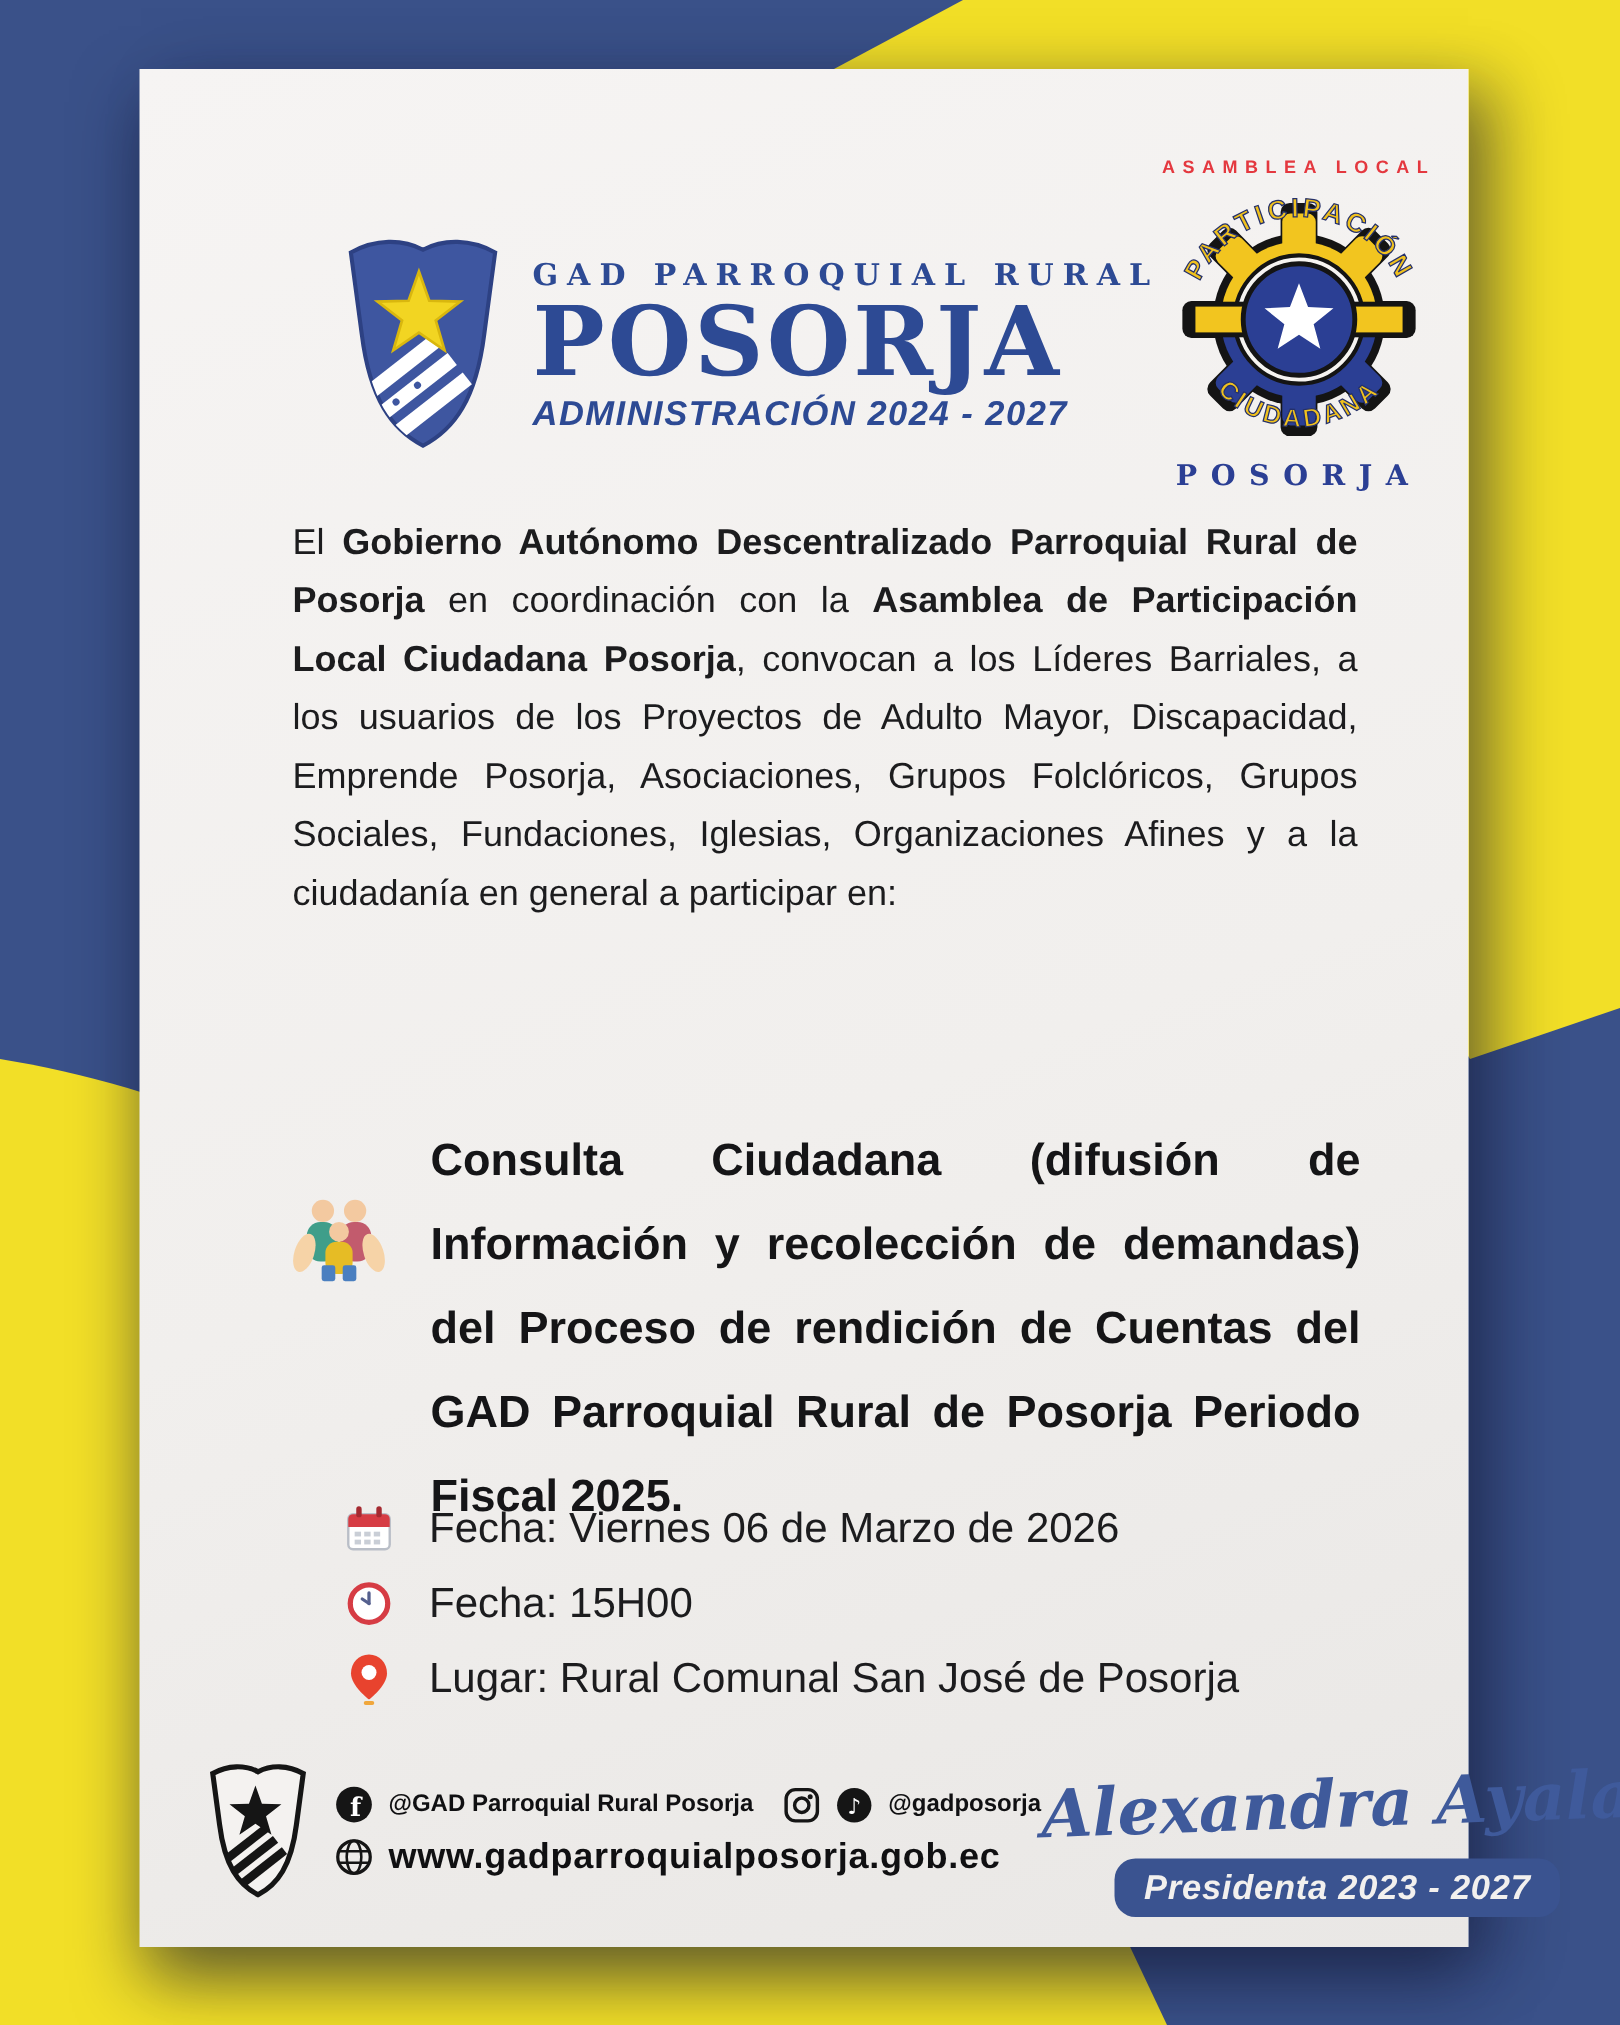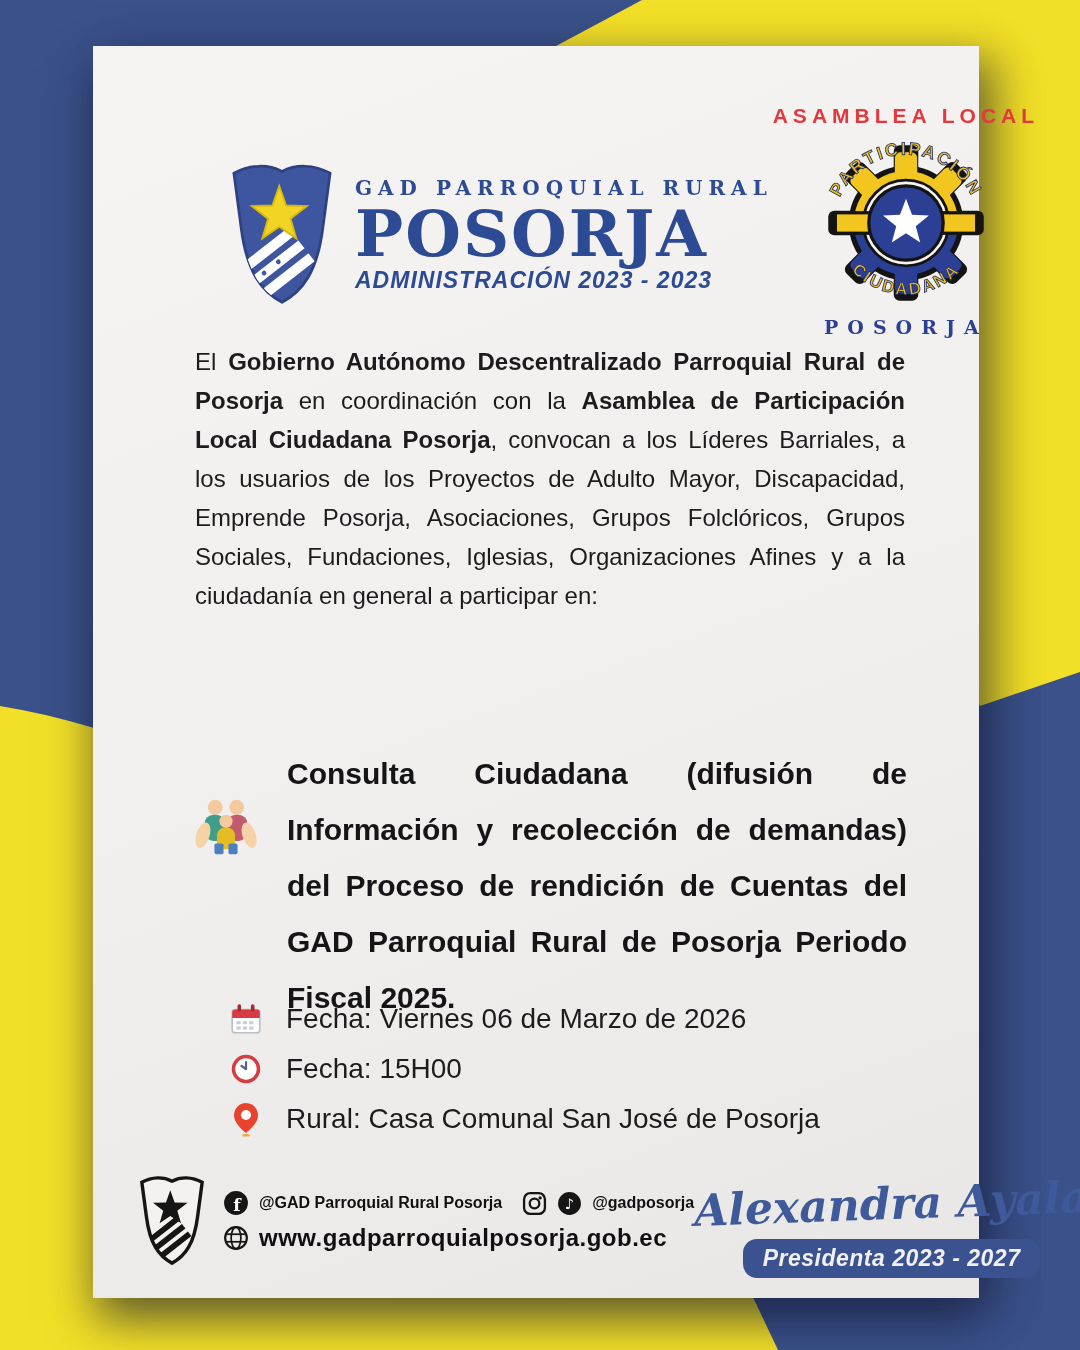--- a/index.html
+++ b/index.html
@@ -13,21 +13,21 @@
   .header{position:absolute;top:58px;left:0;right:0;display:flex;
           justify-content:space-between;padding:0 55px 0 130px;}
   .gad-logo{display:flex;align-items:center;gap:14px;margin-top:28px;}
   .gad-logo-text{display:flex;flex-direction:column;color:#2d4a94;}
   .gad-tagline{font-family:"DejaVu Serif",serif;font-weight:700;font-size:20px;
                letter-spacing:6px;white-space:nowrap;}
   .gad-name{font-family:"DejaVu Serif",serif;font-weight:800;font-size:64px;
             line-height:1.05;letter-spacing:2px;}
   .gad-admin{font-weight:700;font-style:italic;font-size:23px;letter-spacing:1px;}
   .asamblea{display:flex;flex-direction:column;align-items:center;width:270px;}
-  .asamblea-title{color:#e4383f;font-weight:700;font-size:21px;letter-spacing:5px;
+  .asamblea-title{color:#e4383f;font-weight:700;font-size:12px;letter-spacing:5px;
                   white-space:nowrap;margin-bottom:2px;}
   .asamblea-name{color:#2b3f94;font-family:"DejaVu Serif",serif;font-weight:700;
                  font-size:19px;letter-spacing:9px;margin-top:0px;white-space:nowrap;}
   
   .intro{position:absolute;top:272px;left:102px;width:710px;font-size:24px;
          line-height:39px;color:#1c1c1e;text-align:justify;}
   .event{position:absolute;top:700px;left:100px;width:714px;display:flex;gap:28px;}
   .event-icon{flex:0 0 66px;margin-top:48px;}
   .event-text{font-weight:700;font-size:30px;line-height:56px;color:#151517;
               text-align:justify;}
@@ -83,21 +83,21 @@
               <circle cx="18" cy="123" r="2.6" fill="#3e56a0"></circle>
               <circle cx="38" cy="123" r="2.6" fill="#3e56a0"></circle>
               <circle cx="58" cy="123" r="2.6" fill="#3e56a0"></circle>
             </g>
           </g>
           <polygon points="62,26 69.6,47.5 92.4,48.1 74.4,62 80.8,83.9 62,71 43.2,83.9 49.6,62 31.6,48.1 54.4,47.5" fill="#f2d522" stroke="#d9b70e" stroke-width="2"></polygon>
         </svg>
         <div class="gad-logo-text">
           <span class="gad-tagline">GAD PARROQUIAL RURAL</span>
           <span class="gad-name">POSORJA</span>
-          <span class="gad-admin">ADMINISTRACIÓN 2023 - 2023</span>
+          <span class="gad-admin">ADMINISTRACIÓN 2024 - 2027</span>
         </div>
       </div>
 
       <div class="asamblea">
         <span class="asamblea-title">ASAMBLEA LOCAL</span>
         <svg width="186" height="186" viewBox="0 0 200 200">
           <defs>
             <clipPath id="clipTop">
                 <rect x="0" y="0" width="200" height="100"></rect>
               </clipPath>
@@ -187,21 +187,21 @@
         <span class="detail-label">Fecha: 15H00</span>
       </div>
       <div class="detail-row">
         <span class="detail-icon">
           <svg width="32" height="36" viewBox="0 0 32 36">
             <path d="M16,2 C9,2 4,7.5 4,14.5 C4,23 16,32 16,32 C16,32 28,23 28,14.5 C28,7.5 23,2 16,2 Z" fill="#e8432e"></path>
             <circle cx="16" cy="14" r="5" fill="#ffffff"></circle>
             <rect x="12.5" y="33" width="7" height="2.6" rx="1.3" fill="#f0a73c"></rect>
           </svg>
         </span>
-        <span class="detail-label">Rural: Casa Comunal San José de Posorja</span>
+        <span class="detail-label">Lugar: Rural Comunal San José de Posorja</span>
       </div>
     </div>
 
     <div class="footer">
       <div class="footer-left">
         <svg width="74" height="92" viewBox="0 0 130 160">
           <defs>
               <clipPath id="shieldClip2">
             <path d="M12,12 C30,2 50,2 65,10 C80,2 100,2 118,12 L110,72 C104,120 88,142 65,154 C42,142 26,120 20,72 Z"></path>
               </clipPath>

